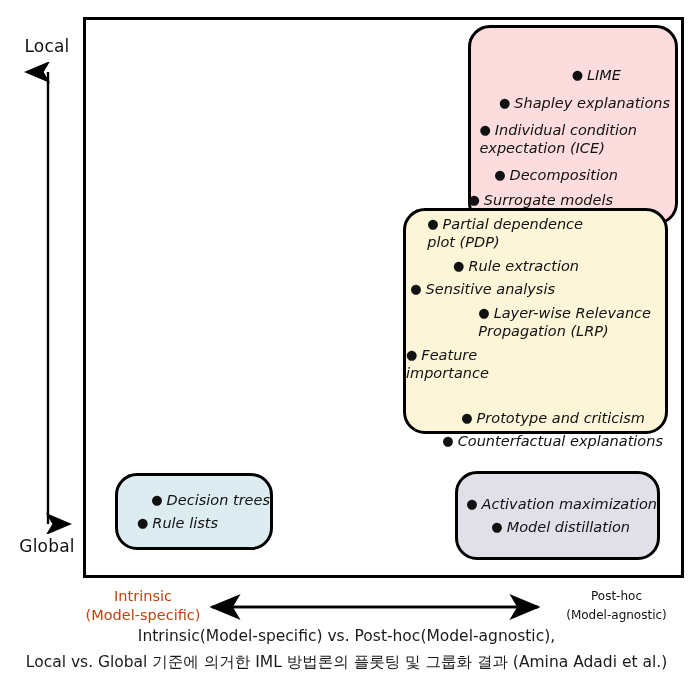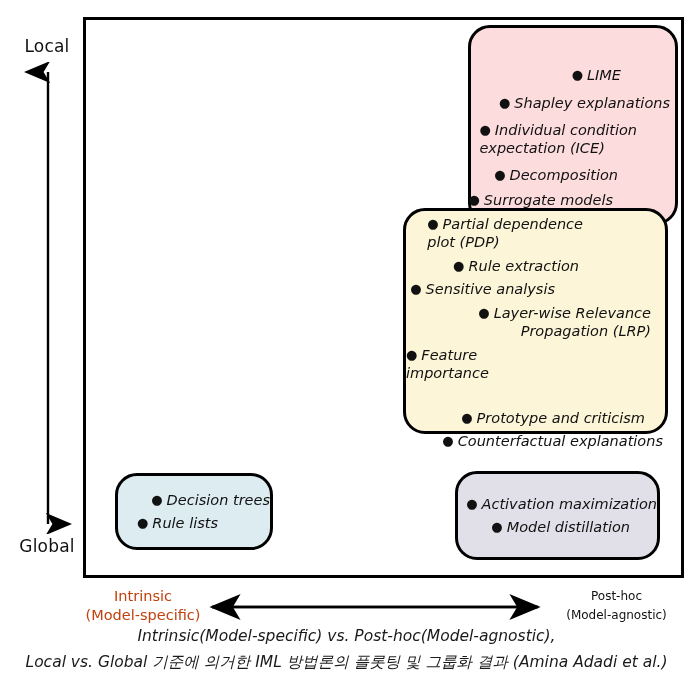--- a/index.html
+++ b/index.html
@@ -86,21 +86,20 @@
     height: 26px;
   }
 
   
   #caption {
     position: absolute;
     left: 0;
     top: 623px;
     width: 693px;
     text-align: center;
-    font-style: italic;
     font-size: 15.5px;
     line-height: 26px;
     color: #1a1a1a;
   }
   #caption .cap-line { display: block; white-space: nowrap; }
 
   
   .group-box {
     position: absolute;
     border: 3px solid #000000;
@@ -149,21 +148,21 @@
 
   #group-box-global-posthoc-methods {
     left: 403px; top: 208px; width: 265px; height: 226px;
     background: #fcf5d8;
   }
   #group-box-global-posthoc-methods .group-items { align-items: flex-end; padding-right: 10px; }
   #group-box-global-posthoc-methods .group-item:nth-child(1) { margin-right: 52px; }
   #group-box-global-posthoc-methods .group-item:nth-child(2) { margin-right: 82px; text-align: left; }
   #group-box-global-posthoc-methods .group-item:nth-child(3) { margin-right: 86px; }
   #group-box-global-posthoc-methods .group-item:nth-child(4) { margin-right: 110px; }
-  #group-box-global-posthoc-methods .group-item:nth-child(5) { margin-right: 14px; text-align: right; }
+  #group-box-global-posthoc-methods .group-item:nth-child(5) { margin-right: 14px; text-align: left; }
   #group-box-global-posthoc-methods .group-item:nth-child(6) { margin-right: 112px; }
   #group-box-global-posthoc-methods .group-item:nth-child(7) { margin-right: 20px; margin-top: 21px; }
   #group-box-global-posthoc-methods .group-item:nth-child(8) { margin-right: 2px; }
 
   #group-box-global-intrinsic {
     left: 115px; top: 473px; width: 158px; height: 77px;
     background: #dcecf0;
   }
   #group-box-global-intrinsic .group-items { align-items: flex-end; padding-right: 13px; }
   #group-box-global-intrinsic .group-item:nth-child(1) { margin-right: 0px; }

